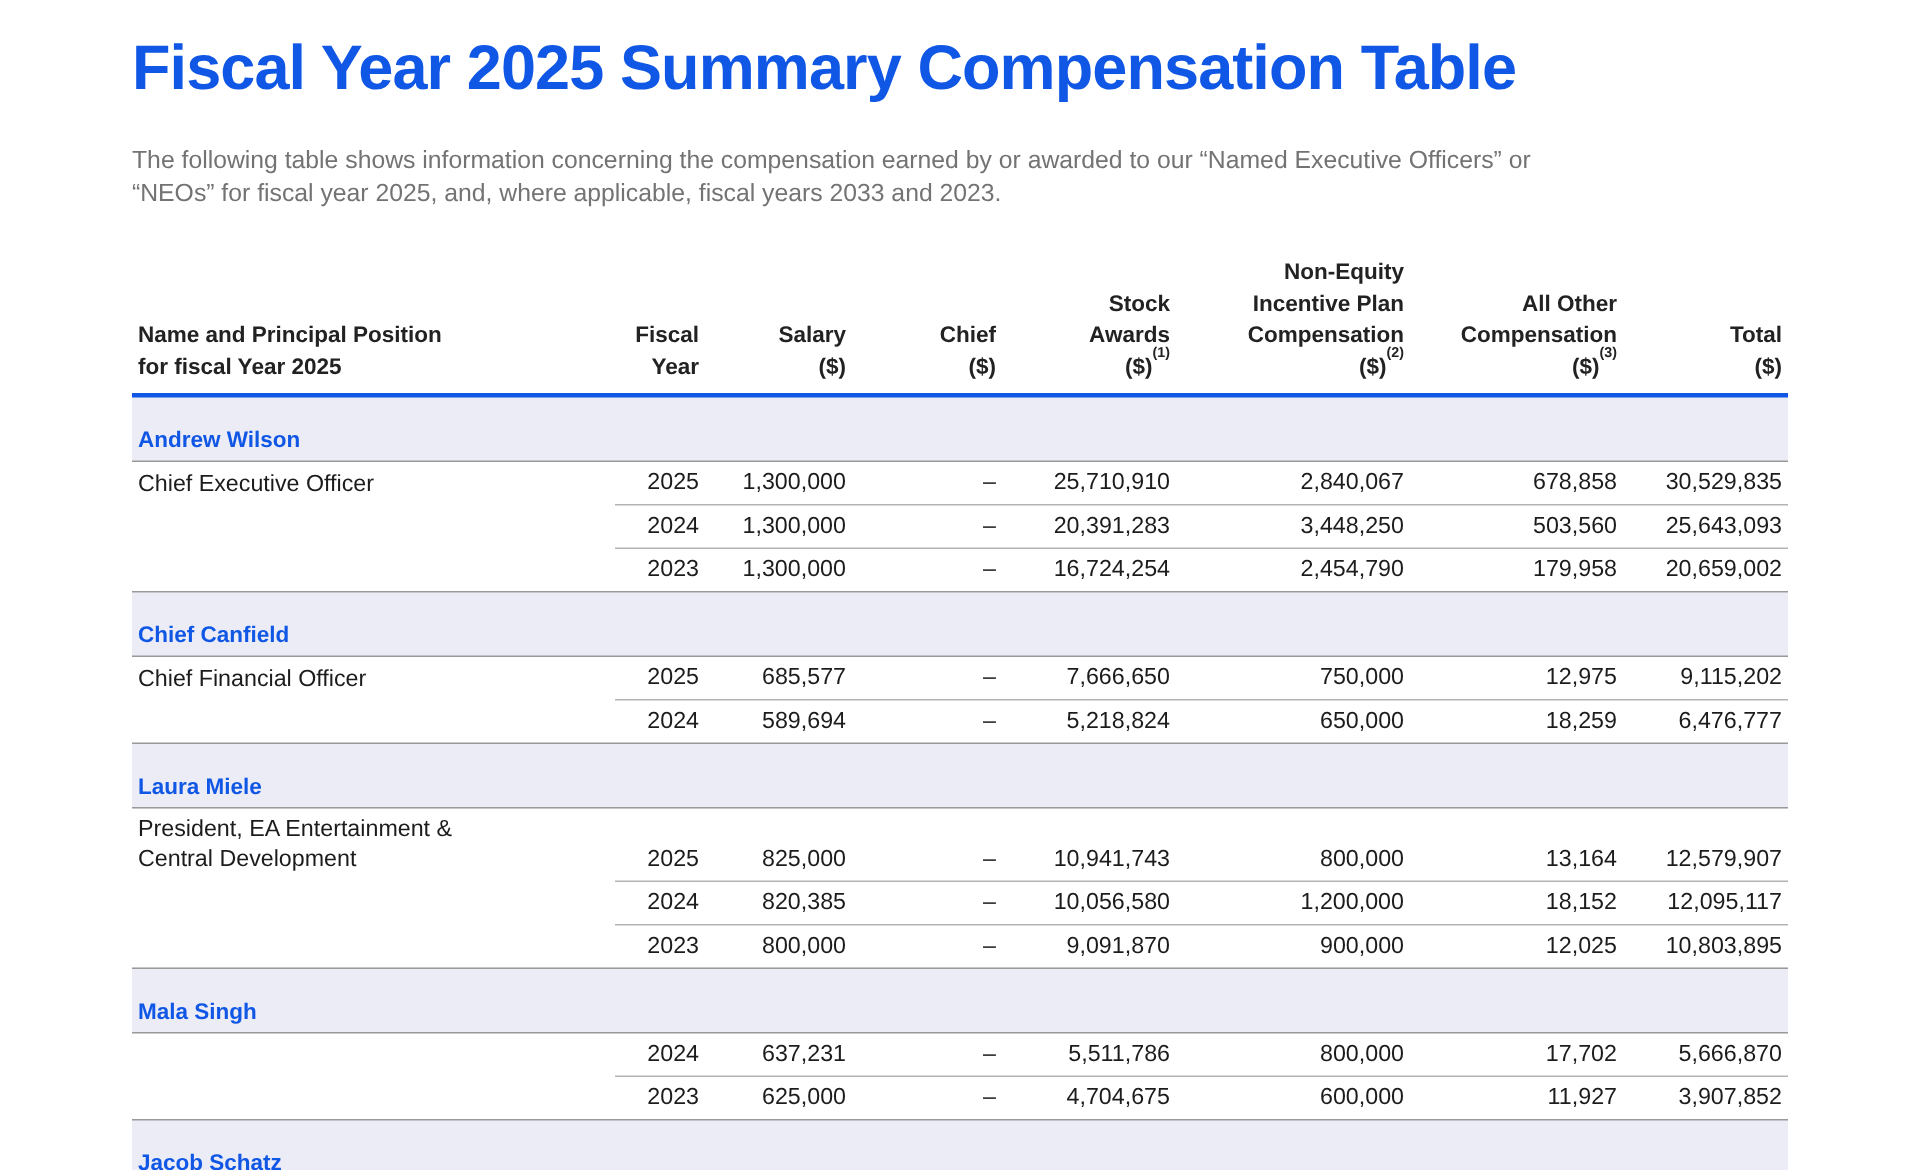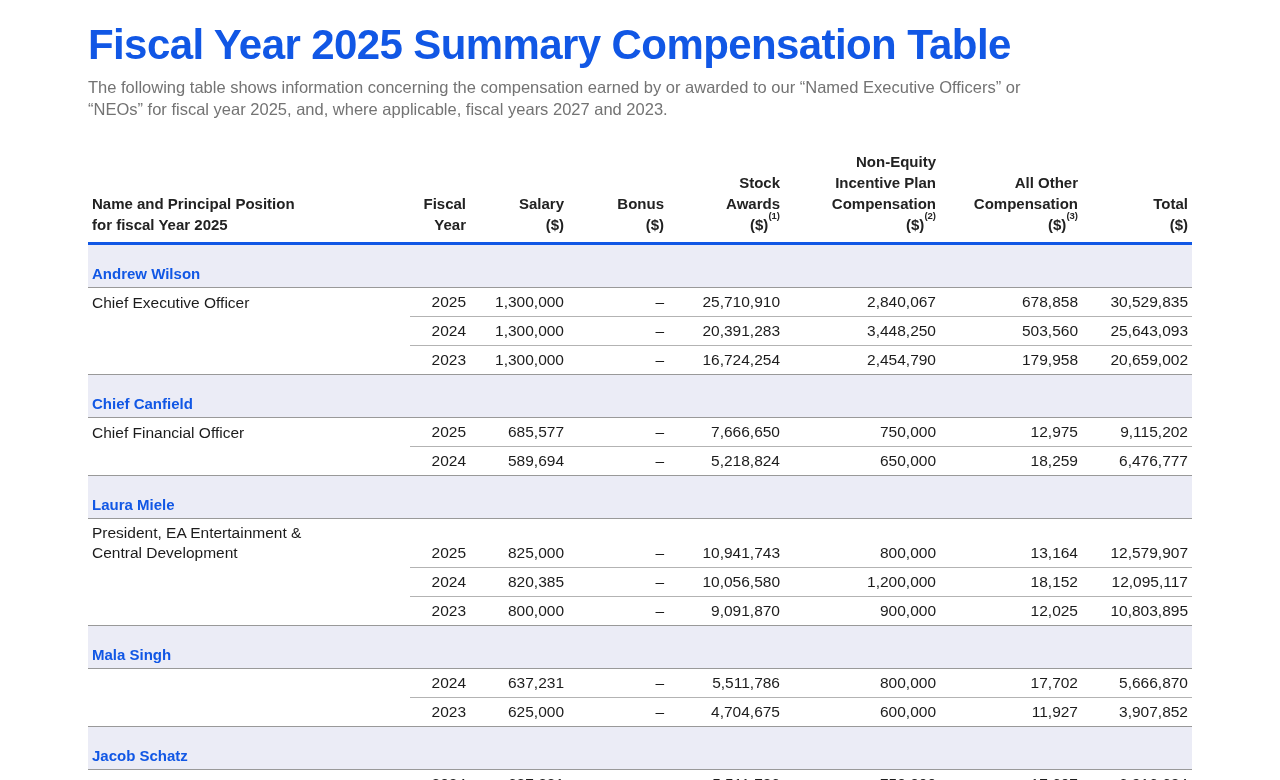--- a/index.html
+++ b/index.html
@@ -10,21 +10,21 @@
     --ink:#1c1c1c;
   }
   *{box-sizing:border-box;}
   html,body{margin:0;padding:0;}
   body{
     width:1280px;height:780px;overflow:hidden;background:#ffffff;
     font-family:"Liberation Sans","DejaVu Sans",sans-serif;color:var(--ink);
   }
   .page{padding:22px 88px 0 88px;}
   h1.title{
-    margin:0 0 8px 0;
+    margin:0 0 28px 0;
     font-size:42px;line-height:46px;font-weight:700;letter-spacing:-0.6px;
     color:var(--blue);
   }
   .intro{margin:0;font-size:16.5px;line-height:22px;color:#737373;}
   .intro .introline{display:block;}
   table.comp{
     width:1104px;margin-top:31px;border-collapse:collapse;table-layout:fixed;
   }
   thead th{
     vertical-align:bottom;font-size:15px;font-weight:700;line-height:21px;
@@ -59,39 +59,39 @@
   tr.data-row.table-last td.num,
   tr.data-row.table-last td.name-cell{border-bottom:3px solid var(--blue);}
 </style>
 </head>
 <body>
 
 <div class="page">
   <h1 class="title">Fiscal Year 2025 Summary Compensation Table</h1>
   <p class="intro">
     <span class="introline">The following table shows information concerning the compensation earned by or awarded to our “Named Executive Officers” or</span>
-    <span class="introline">“NEOs” for fiscal year 2025, and, where applicable, fiscal years 2027 and 2023.</span>
+    <span class="introline">“NEOs” for fiscal year 2025, and, where applicable, fiscal years 2033 and 2023.</span>
   </p>
   <table class="comp">
     <thead>
       <tr id="header-row">
           <th class="col-name left">
             <span class="hline">Name and Principal Position</span>
             <span class="hline">for fiscal Year 2025</span>
           </th>
           <th class="col-fiscal_year num">
             <span class="hline">Fiscal</span>
             <span class="hline">Year</span>
           </th>
           <th class="col-salary num">
             <span class="hline">Salary</span>
             <span class="hline">($)</span>
           </th>
           <th class="col-bonus num">
-            <span class="hline">Bonus</span>
+            <span class="hline">Chief</span>
             <span class="hline">($)</span>
           </th>
           <th class="col-stock_awards num">
             <span class="hline">Stock</span>
             <span class="hline">Awards</span>
             <span class="hline">($)<sup>(1)</sup></span>
           </th>
           <th class="col-neip num">
             <span class="hline">Non-Equity</span>
             <span class="hline">Incentive Plan</span>

